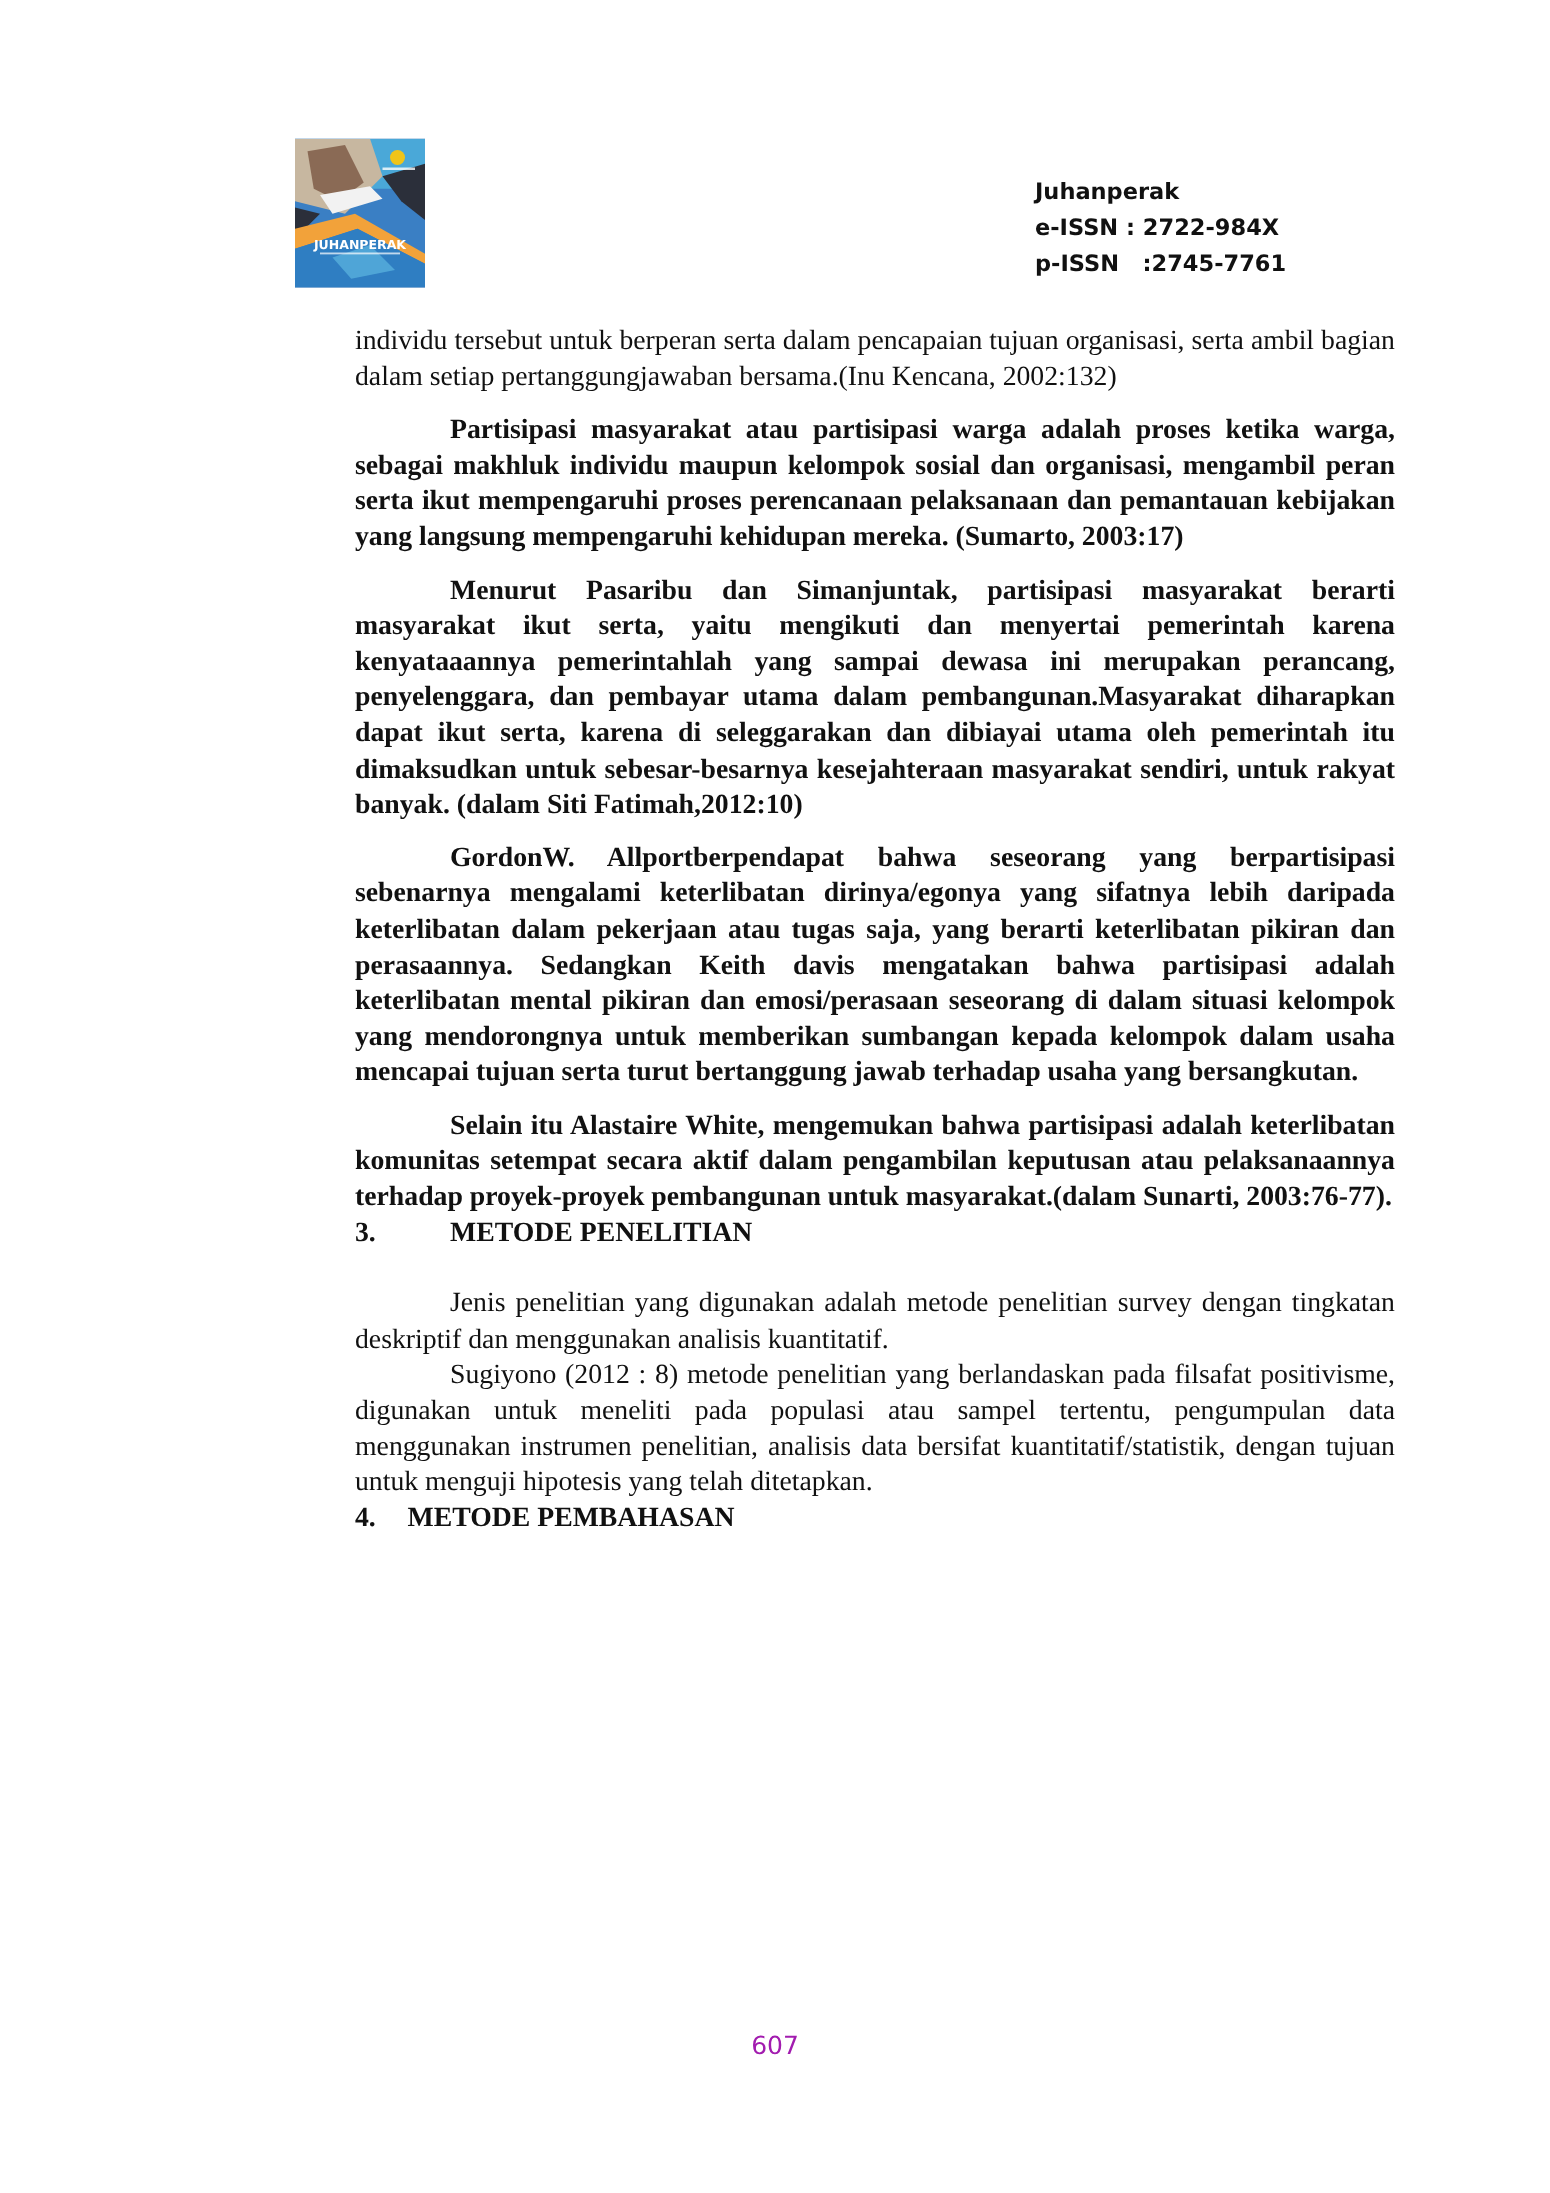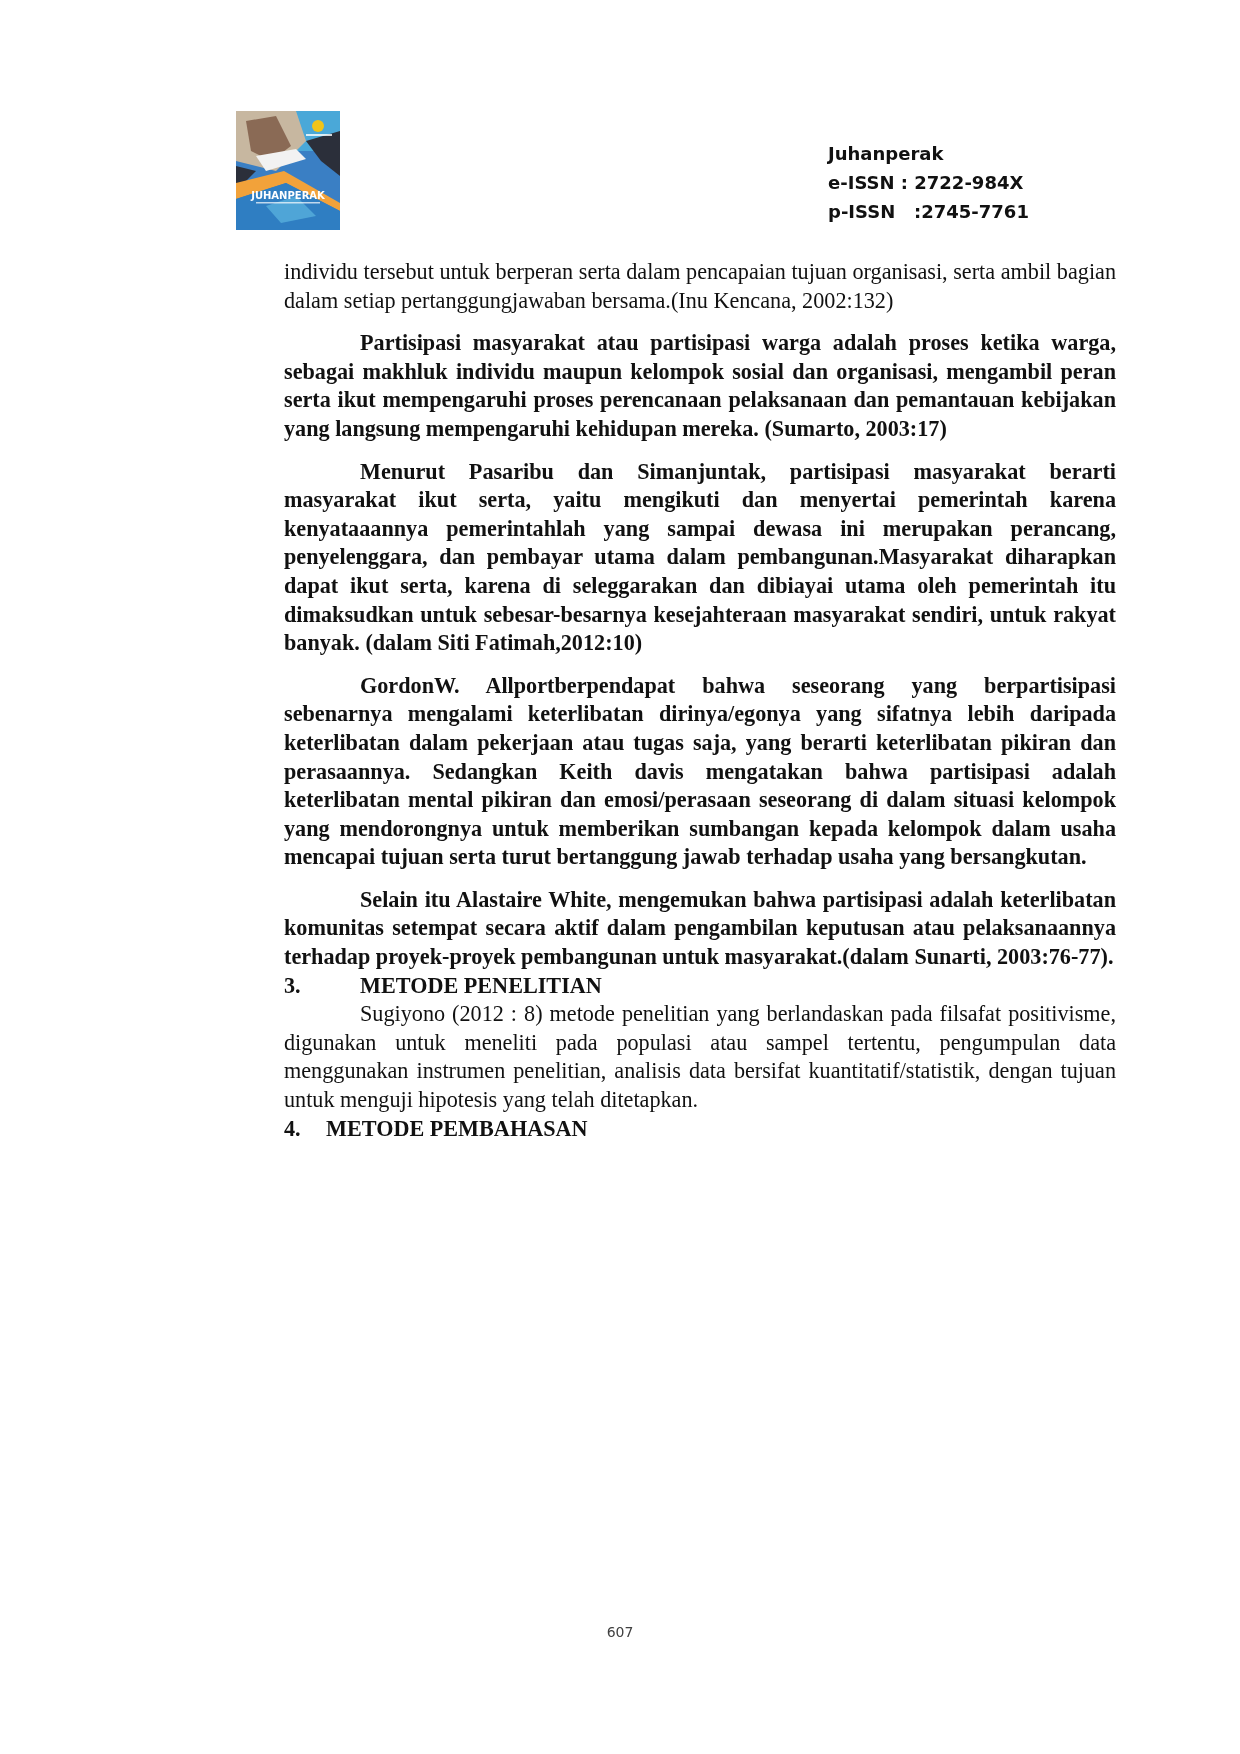--- a/index.html
+++ b/index.html
@@ -9,21 +9,21 @@
   .logo svg { display: block; }
   .journal-info { position: absolute; left: 828px; top: 139px; font-family: "DejaVu Sans", sans-serif; font-weight: bold; font-size: 18px; line-height: 29px; color: #111; white-space: pre; }
   .body-text { position: absolute; left: 236px; top: 258px; width: 832px; font-family: "Liberation Serif", serif; font-size: 22.2px; line-height: 28.6px; color: #111; margin-left: 48px; }
   .p { text-align: justify; margin: 0; }
   .indent { text-indent: 76px; }
   .gap { margin-top: 14px; font-weight: bold; }
   .heading { font-weight: bold; margin: 0; display: flex; }
   .heading .num { display: inline-block; }
   .h3 .num { width: 76px; }
   .h4 .num { width: 42px; }
-  .pagenum { position: absolute; left: 0; width: 1240px; top: 1624px; text-align: center; font-family: "DejaVu Sans", sans-serif; font-size: 14px; color: #404040; }
+  .pagenum { position: absolute; left: 0; width: 1240px; top: 1624px; text-align: center; font-family: "DejaVu Sans", sans-serif; font-size: 20px; color: #a21caf; }
 </style>
 </head>
 <body>
 
 <div class="page">
 
   <div class="logo">
     <svg width="104" height="119" viewBox="0 0 104 119">
       <rect x="0" y="0" width="104" height="119" fill="#3a7fc4"></rect>
       <polygon points="0,0 104,0 104,40 60,40 0,10" fill="#4aa8d8"></polygon>
@@ -49,20 +49,21 @@
     <p class="p indent gap">Partisipasi masyarakat atau partisipasi warga adalah proses ketika warga, sebagai makhluk individu maupun kelompok sosial dan organisasi, mengambil peran serta ikut mempengaruhi proses perencanaan pelaksanaan dan pemantauan kebijakan yang langsung mempengaruhi kehidupan mereka. (Sumarto, 2003:17)</p>
     <p class="p indent gap">Menurut Pasaribu dan Simanjuntak, partisipasi masyarakat berarti masyarakat ikut serta, yaitu mengikuti dan menyertai pemerintah karena kenyataaannya pemerintahlah yang sampai dewasa ini merupakan perancang, penyelenggara, dan pembayar utama dalam pembangunan.Masyarakat diharapkan dapat ikut serta, karena di seleggarakan dan dibiayai utama oleh pemerintah itu dimaksudkan untuk sebesar-besarnya kesejahteraan masyarakat sendiri, untuk rakyat banyak. (dalam Siti Fatimah,2012:10)</p>
     <p class="p indent gap">GordonW. Allportberpendapat bahwa seseorang yang berpartisipasi sebenarnya mengalami keterlibatan dirinya/egonya yang sifatnya lebih daripada keterlibatan dalam pekerjaan atau tugas saja, yang berarti keterlibatan pikiran dan perasaannya. Sedangkan Keith davis mengatakan bahwa partisipasi adalah keterlibatan mental pikiran dan emosi/perasaan seseorang di dalam situasi kelompok yang mendorongnya untuk memberikan sumbangan kepada kelompok dalam usaha mencapai tujuan serta turut bertanggung jawab terhadap usaha yang bersangkutan.</p>
     <p class="p indent gap">Selain itu Alastaire White, mengemukan bahwa partisipasi adalah keterlibatan komunitas setempat secara aktif dalam pengambilan keputusan atau pelaksanaannya terhadap proyek-proyek pembangunan untuk masyarakat.(dalam Sunarti, 2003:76-77).</p>
 
     <div class="heading h3 gap">
       <span class="num">3.</span>
       <span>METODE PENELITIAN</span>
     </div>
 
+    <p class="p indent" style="margin-top:28px">Jenis penelitian yang digunakan adalah metode penelitian survey dengan tingkatan deskriptif dan menggunakan analisis kuantitatif.</p>
     <p class="p indent">Sugiyono (2012 : 8) metode penelitian yang berlandaskan pada filsafat positivisme, digunakan untuk meneliti pada populasi atau sampel tertentu, pengumpulan data menggunakan instrumen penelitian, analisis data bersifat kuantitatif/statistik, dengan tujuan untuk menguji hipotesis yang telah ditetapkan.</p>
 
     <div class="heading h4">
       <span class="num">4.</span>
       <span>METODE PEMBAHASAN</span>
     </div>
 
   </div>
 
   <div class="pagenum">607</div>

